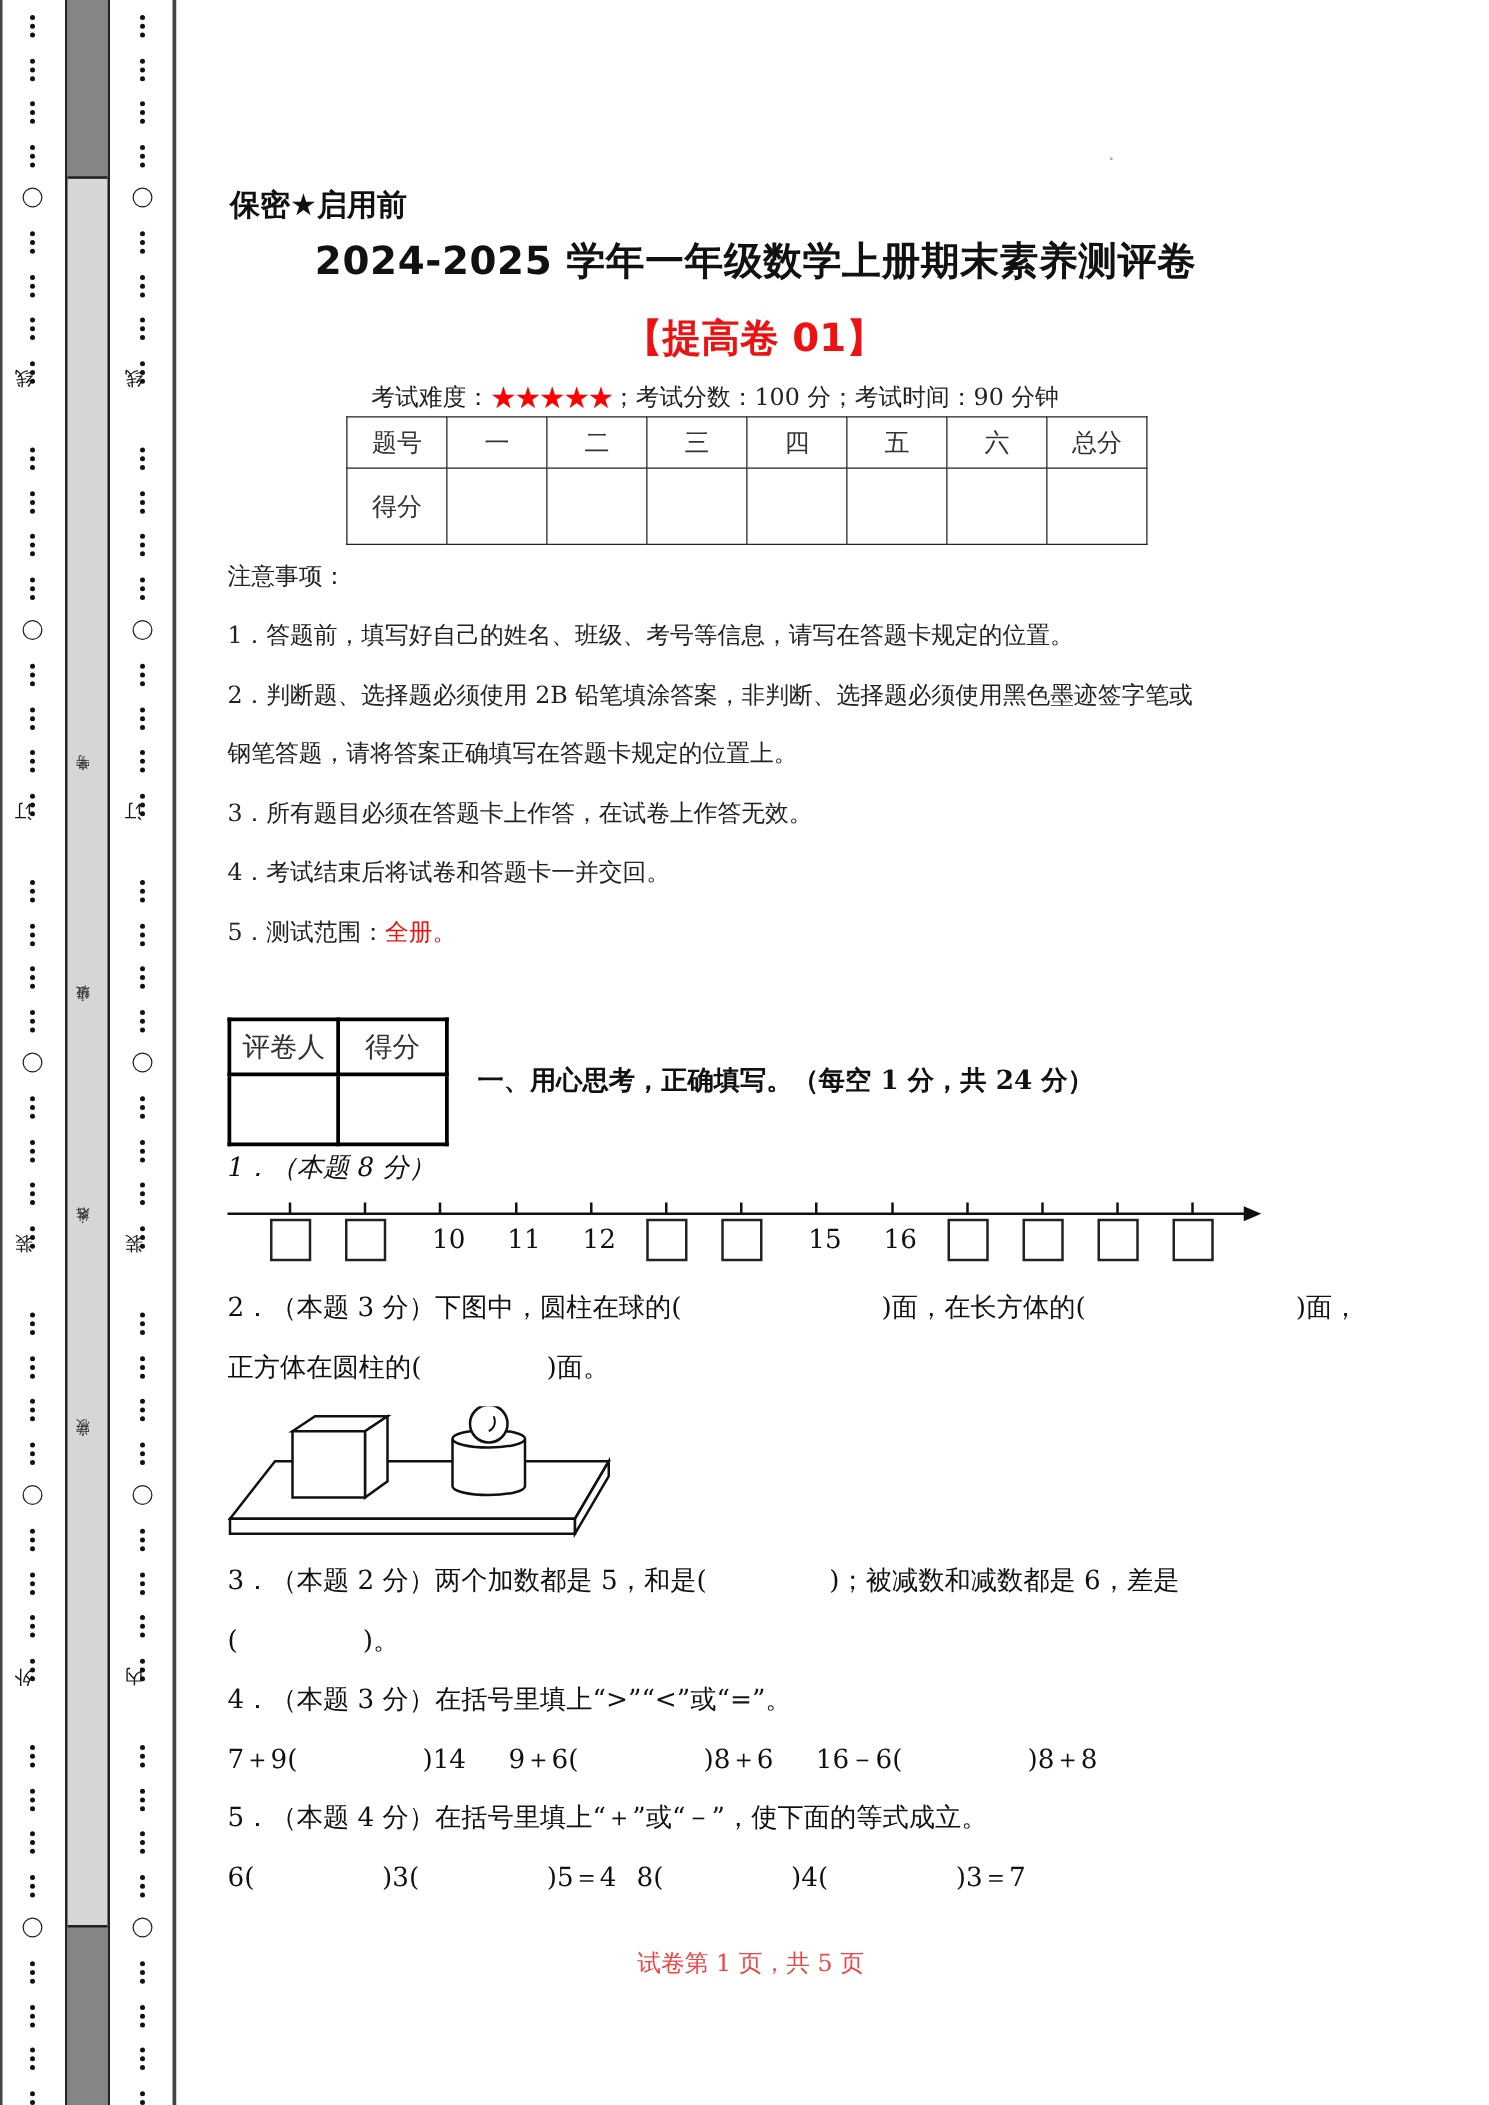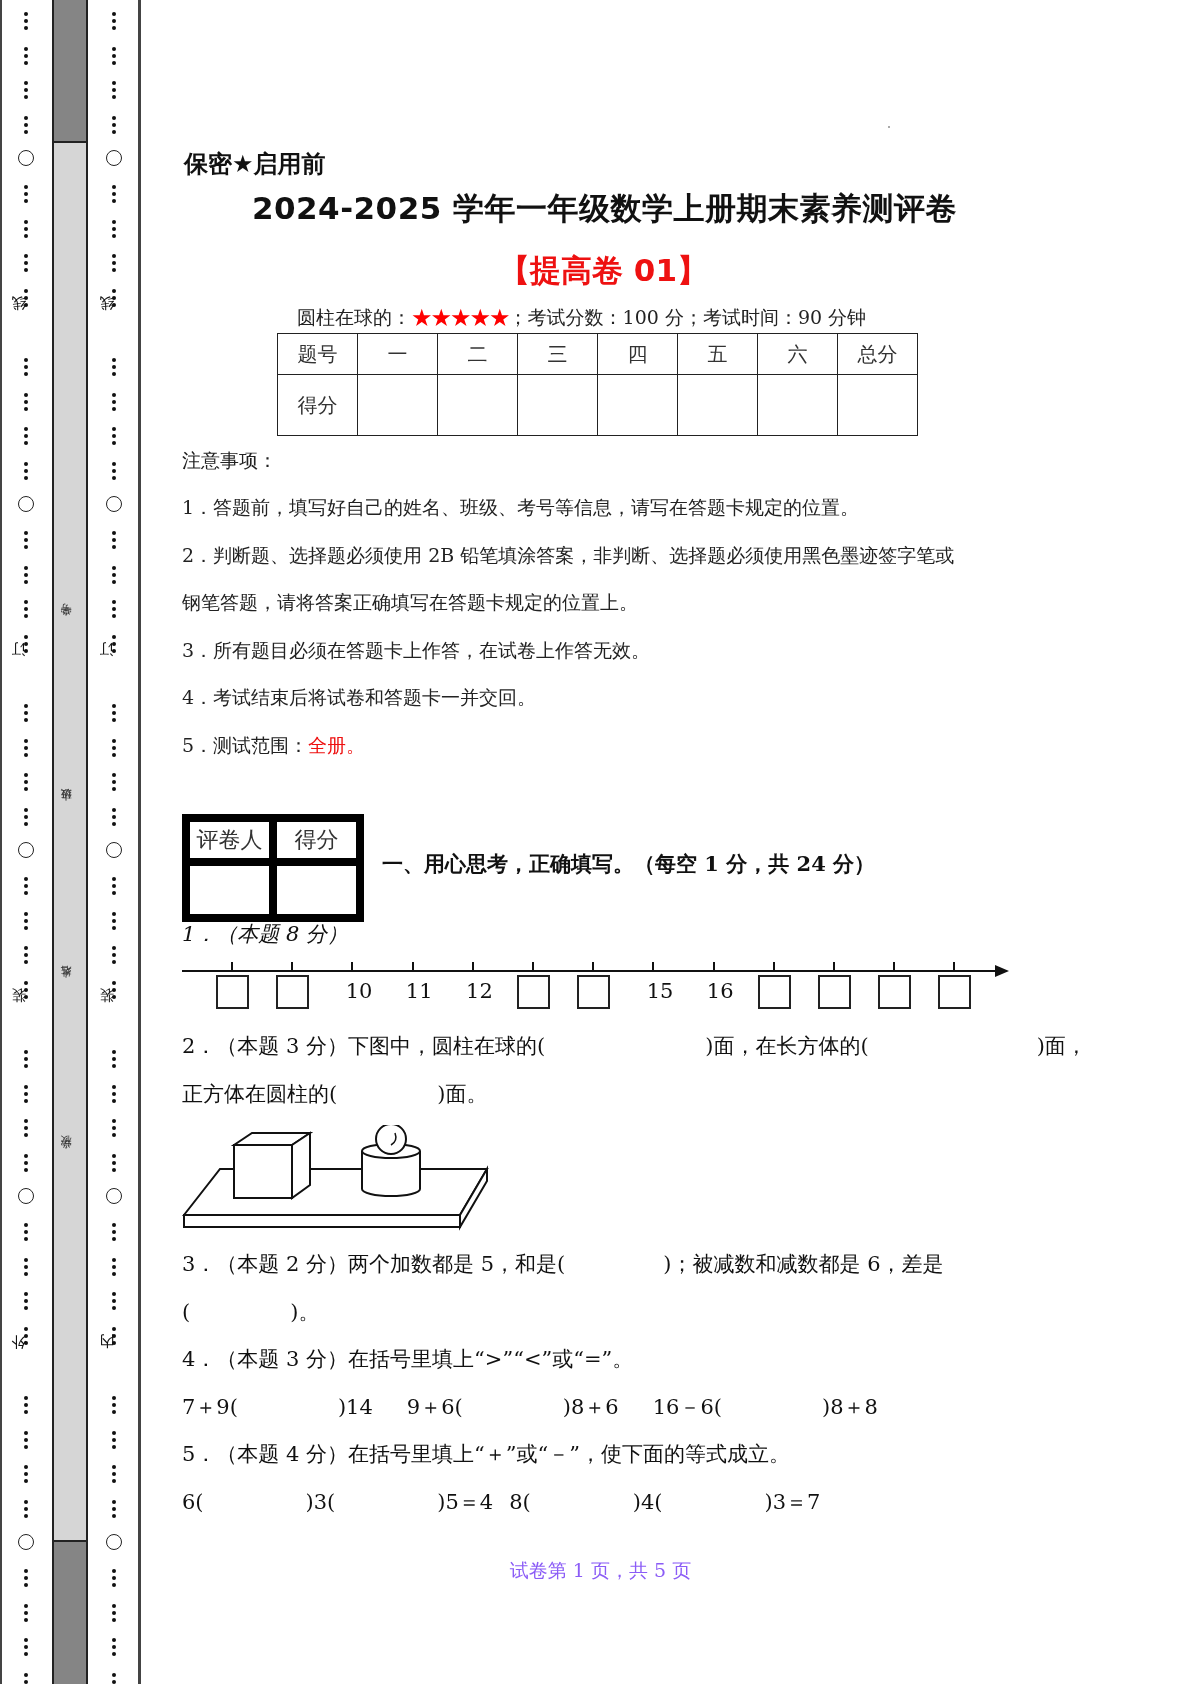--- a/index.html
+++ b/index.html
@@ -30,37 +30,37 @@
   table.score { position: absolute; left: 277px; top: 333px; border-collapse: collapse; }
   table.score td { border: 1.5px solid #222; width: 80px; text-align: center; font-size: 20px; color: #333; }
   table.score tr.r1 td { height: 41px; }
   table.score tr.r2 td { height: 61px; }
 
   .notes { position: absolute; left: 182px; top: 448px; font-size: 19px; color: #222; }
   .notes p { position: absolute; left: 0; white-space: nowrap; }
   .red { color: #ee1111; }
 
   table.grader { position: absolute; left: 182px; top: 814px; border-collapse: collapse; }
-  table.grader td { border: 8px solid #000000; width: 87px; text-align: center; font-size: 22px; color: #333; }
+  table.grader td { border: 3px solid #000000; width: 87px; text-align: center; font-size: 22px; color: #333; }
   table.grader tr.r1 td { height: 44px; }
   table.grader tr.r2 td { height: 56px; }
   .section-title { position: absolute; left: 382px; top: 850px; font-size: 21px; font-weight: bold; white-space: nowrap; }
 
   .q { position: absolute; left: 182px; font-size: 21px; white-space: nowrap; color: #111; }
   .q .gap { display: inline-block; }
 
   .numline { position: absolute; left: 180px; top: 950px; width: 840px; height: 70px; }
   .axis { position: absolute; left: 2px; top: 20px; width: 818px; height: 2px; background: #111; }
   .arrowhead { position: absolute; left: 815px; top: 15px; width: 0; height: 0; border-top: 6px solid transparent; border-bottom: 6px solid transparent; border-left: 14px solid #111; }
   .tick { position: absolute; top: 12px; width: 2px; height: 9px; background: #111; }
   .nbox { position: absolute; top: 25px; width: 33px; height: 34px; border: 2px solid #222; }
   .nlabel { position: absolute; top: 29px; font-size: 21px; width: 40px; text-align: right; }
 
   .figure { position: absolute; left: 182px; top: 1125px; }
-  .footer { position: absolute; left: 0; width: 1191px; top: 1558px; text-align: center; padding-left: 10px; font-size: 19px; color: #8b5cf6; }
+  .footer { position: absolute; left: 0; width: 1191px; top: 1558px; text-align: center; padding-left: 10px; font-size: 19px; color: #ef4444; }
   .speck { position: absolute; width: 2px; height: 2px; background: #aaa; }
 </style>
 </head>
 <body>
 
 <div class="margin">
   <div class="m-line-left"></div>
   <div class="m-line-right"></div>
 
   <div class="m-col outer" id="outerCol">
@@ -672,21 +672,21 @@
           <i></i>
         </div>
       </div>
     </div>
 </div>
 
 <div class="secret">保密★启用前</div>
 <div class="title">2024-2025 学年一年级数学上册期末素养测评卷</div>
 <div class="subtitle">【提高卷 01】</div>
 <div class="meta">
-  <span>圆柱在球的：</span><span class="stars">★★★★★</span><span>；考试分数：100 分；考试时间：90 分钟</span>
+  <span>考试难度：</span><span class="stars">★★★★★</span><span>；考试分数：100 分；考试时间：90 分钟</span>
 </div>
 
 <table class="score">
   <tbody>
       <tr class="r1">
     <td>题号</td>
     <td>一</td>
     <td>二</td>
     <td>三</td>
     <td>四</td>

